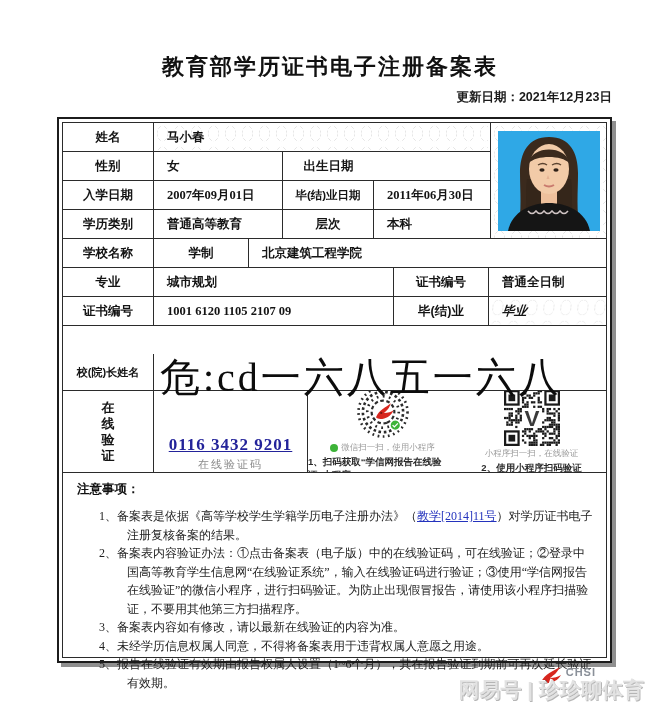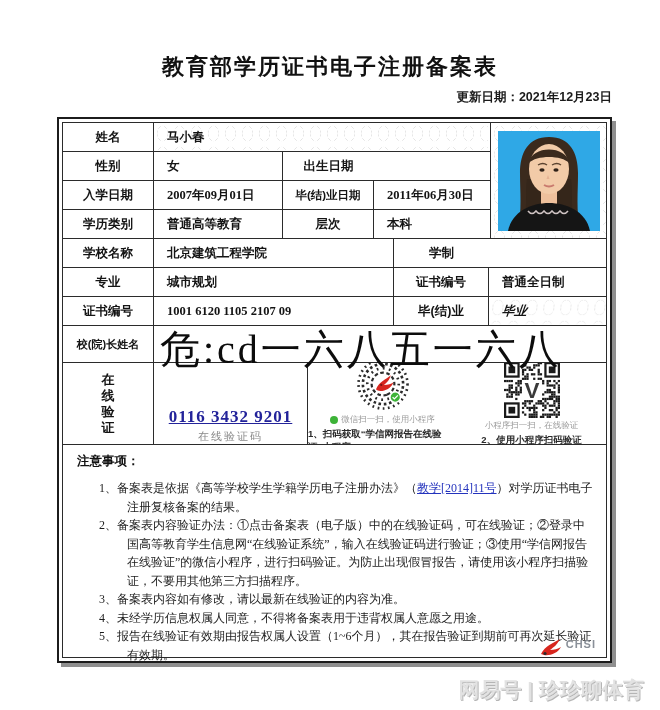--- a/index.html
+++ b/index.html
@@ -11,21 +11,21 @@
            font-size:22px; font-weight:bold; letter-spacing:2px; color:#111; }
   .update-date { position:absolute; top:89px; right:48px; font-size:12.5px;
                  font-weight:bold; color:#1a1a1a; }
 
   .doc { position:absolute; left:57px; top:117px; width:555px; height:546px;
          background:#fff; border:2px solid #1c1c1c; padding:3px;
          box-shadow:4px 4px 0 #8f8f8f; }
   .grid { position:relative; width:100%; height:100%; border:1px solid #2b2b2b; }
 
   .row { display:flex; border-bottom:1px solid #2b2b2b; }
-  .r29 { height:29px; } .r37 { height:37px; } .r82 { height:82px; }
+  .r29 { height:29px; } .r37 { height:37px;margin-top:28px; } .r82 { height:82px; }
   .cell { border-right:1px solid #2b2b2b; display:flex; align-items:center;
           font-size:12.5px; color:#141414; overflow:hidden; }
   .cell:last-child { border-right:none; }
   .lbl { justify-content:center; font-weight:bold; font-family:"Liberation Sans",sans-serif; }
   .val { padding-left:13px; font-family:"Liberation Serif",serif; font-weight:bold; }
   .noR { border-right:none; }
   .w91{width:91px;} .w129{width:129px;} .w334{width:334px;} .w114{flex:1;}
   .w240{width:240px;} .w95{width:95px;} .w117{flex:1;}
   .short-row { width:427px; }
 
@@ -121,22 +121,22 @@
           <ellipse cx="58" cy="39" rx="2.6" ry="1.8" fill="#2e2118"></ellipse>
           <path d="M50 44 l1.5 4 l-3 0 z" fill="#e4b294"></path>
           <path d="M46 54 q5 3 10 0" stroke="#c97a6e" stroke-width="2" fill="none"></path>
           <path d="M10 100 C14 80 34 72 51 72 C68 72 88 80 92 100 Z" fill="#151515"></path>
           <path d="M30 80 q4 5 8 0 q4 5 8 0 q4 5 8 0 q4 5 8 0 q4 5 8 0" stroke="#cfc3c3" stroke-width="1.6" fill="none"></path>
         </svg>
       </div>
 
       <div class="row r29">
         <div class="cell lbl w91">学校名称</div>
+        <div class="cell lbl w95">学制</div>
         <div class="cell val w240">北京建筑工程学院</div>
-        <div class="cell lbl w95">学制</div>
       </div>
       <div class="row r29">
         <div class="cell lbl w91">专业</div>
         <div class="cell val w240">城市规划</div>
         <div class="cell lbl w95">证书编号</div>
         <div class="cell val w117">普通全日制</div>
       </div>
       <div class="row r29">
         <div class="cell lbl w91">证书编号</div>
         <div class="cell val w240">1001 6120 1105 2107 09</div>

